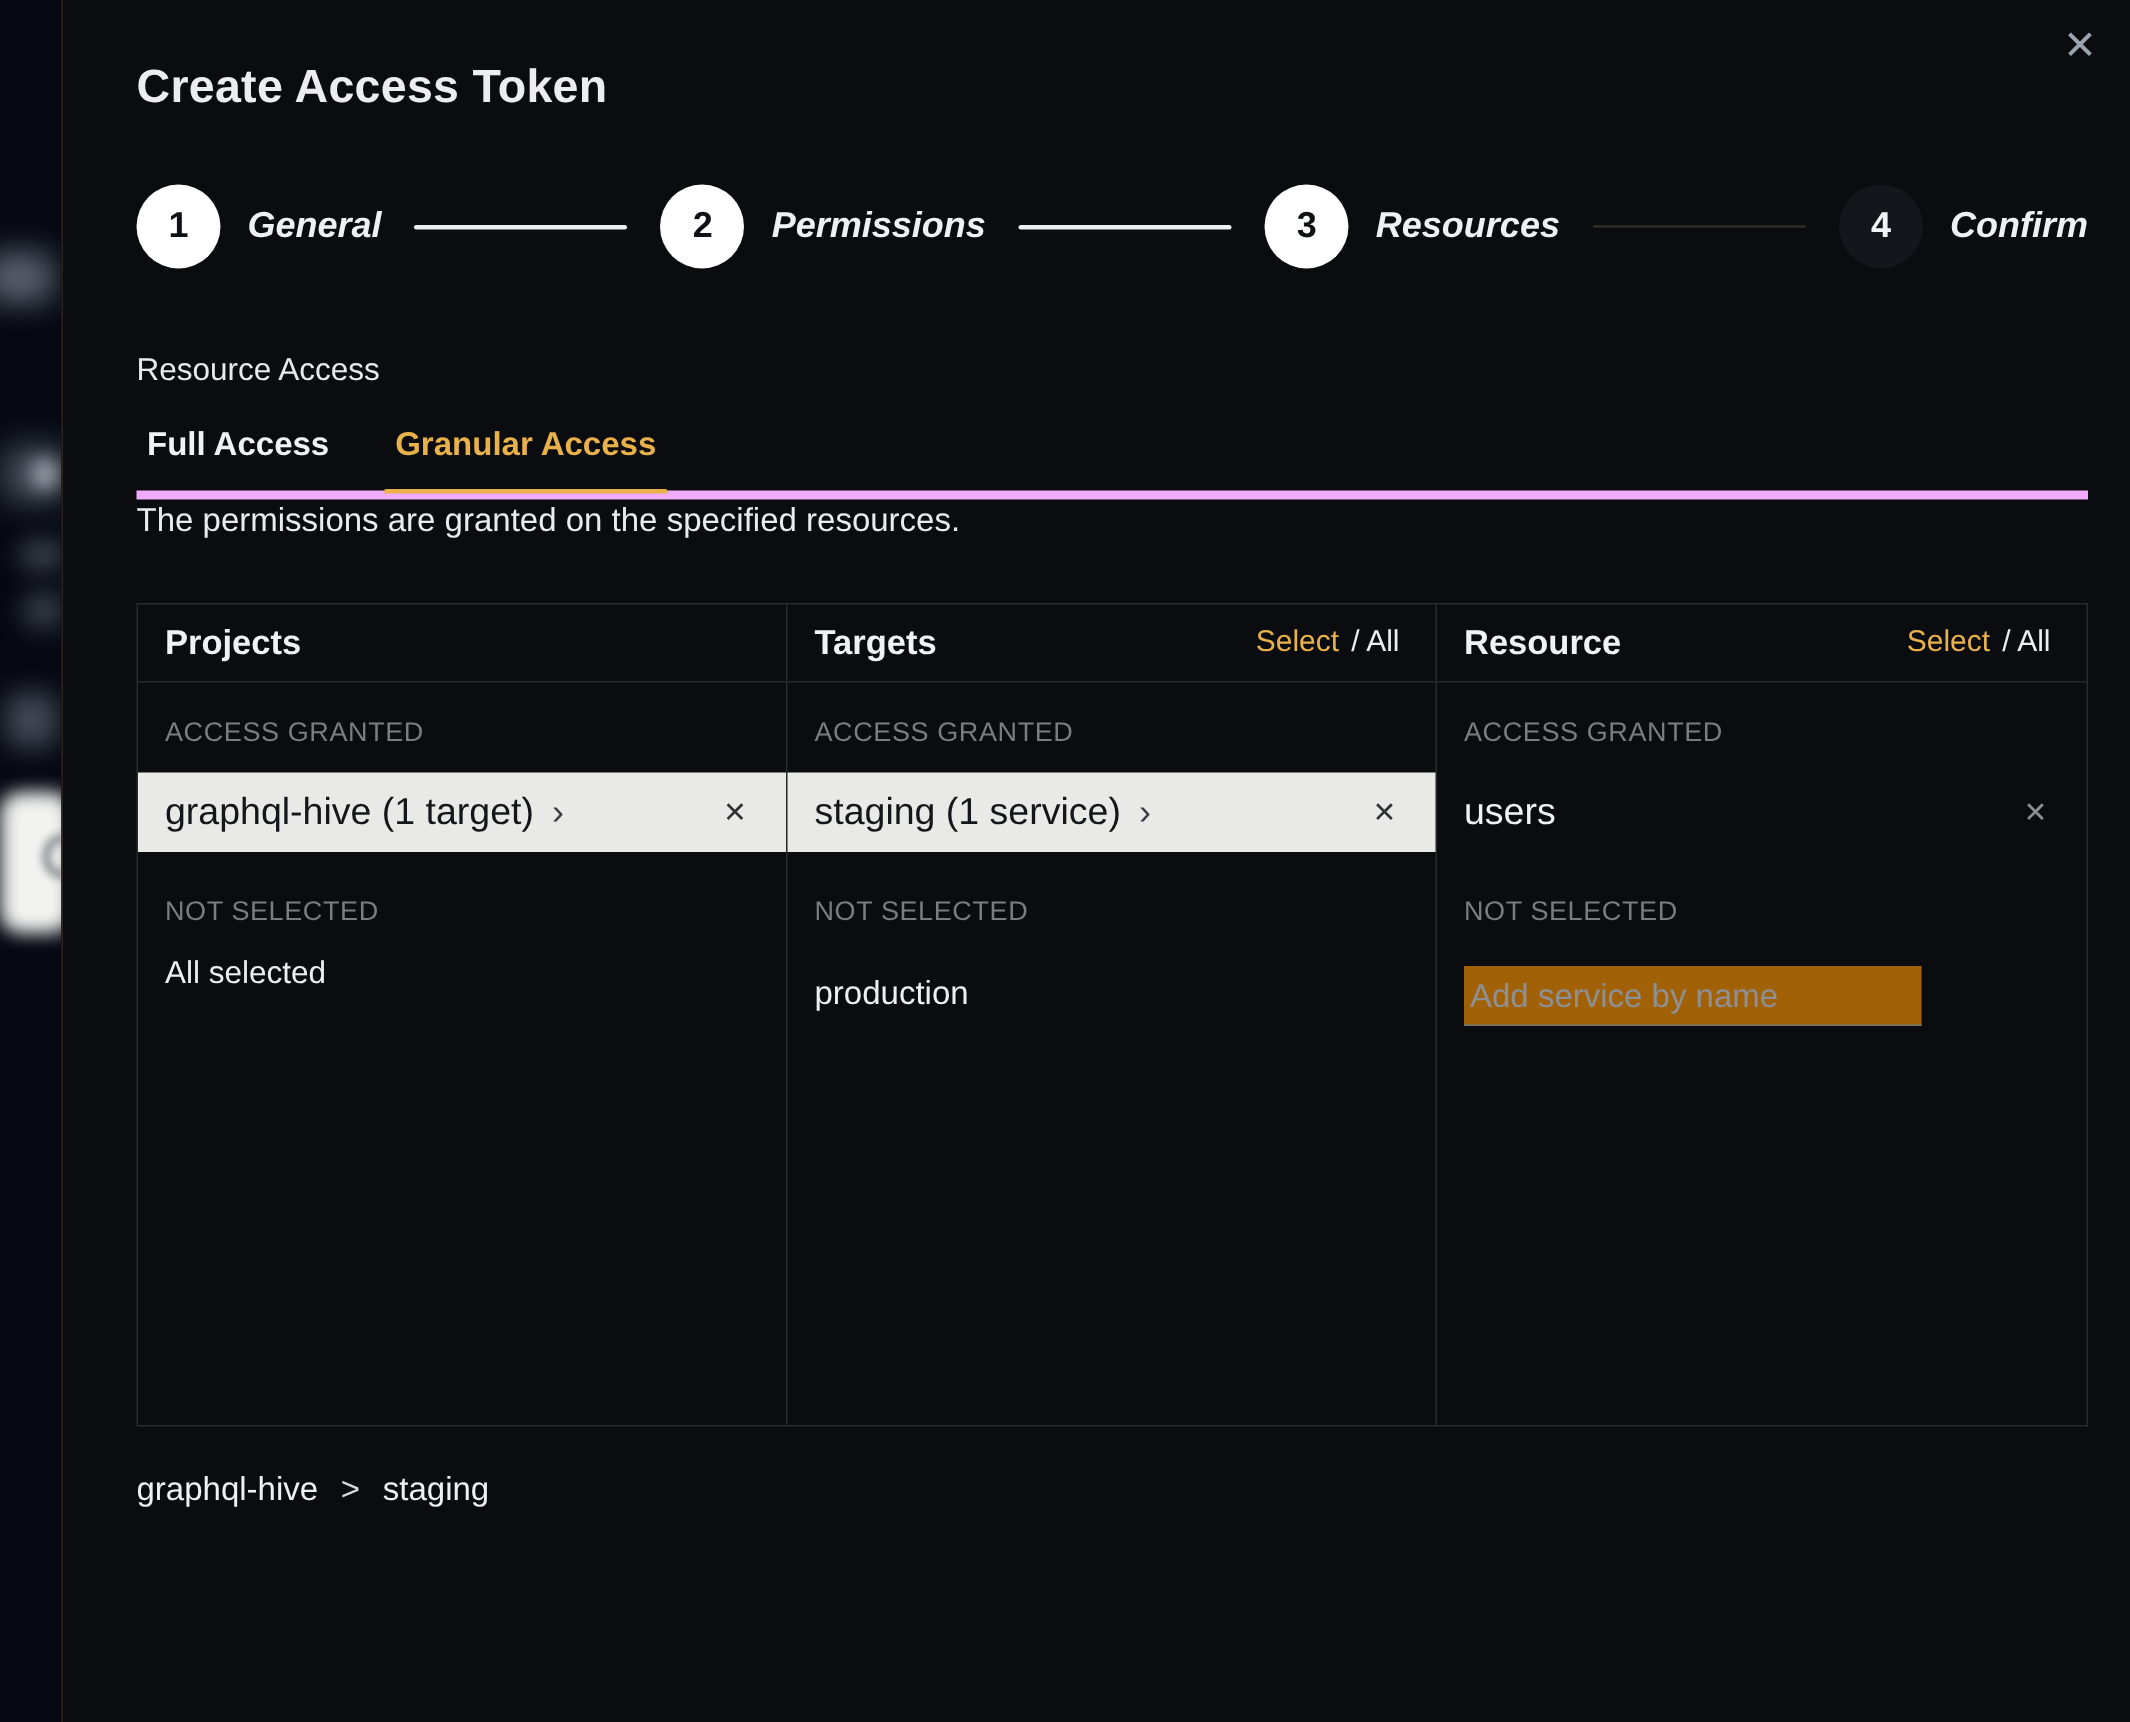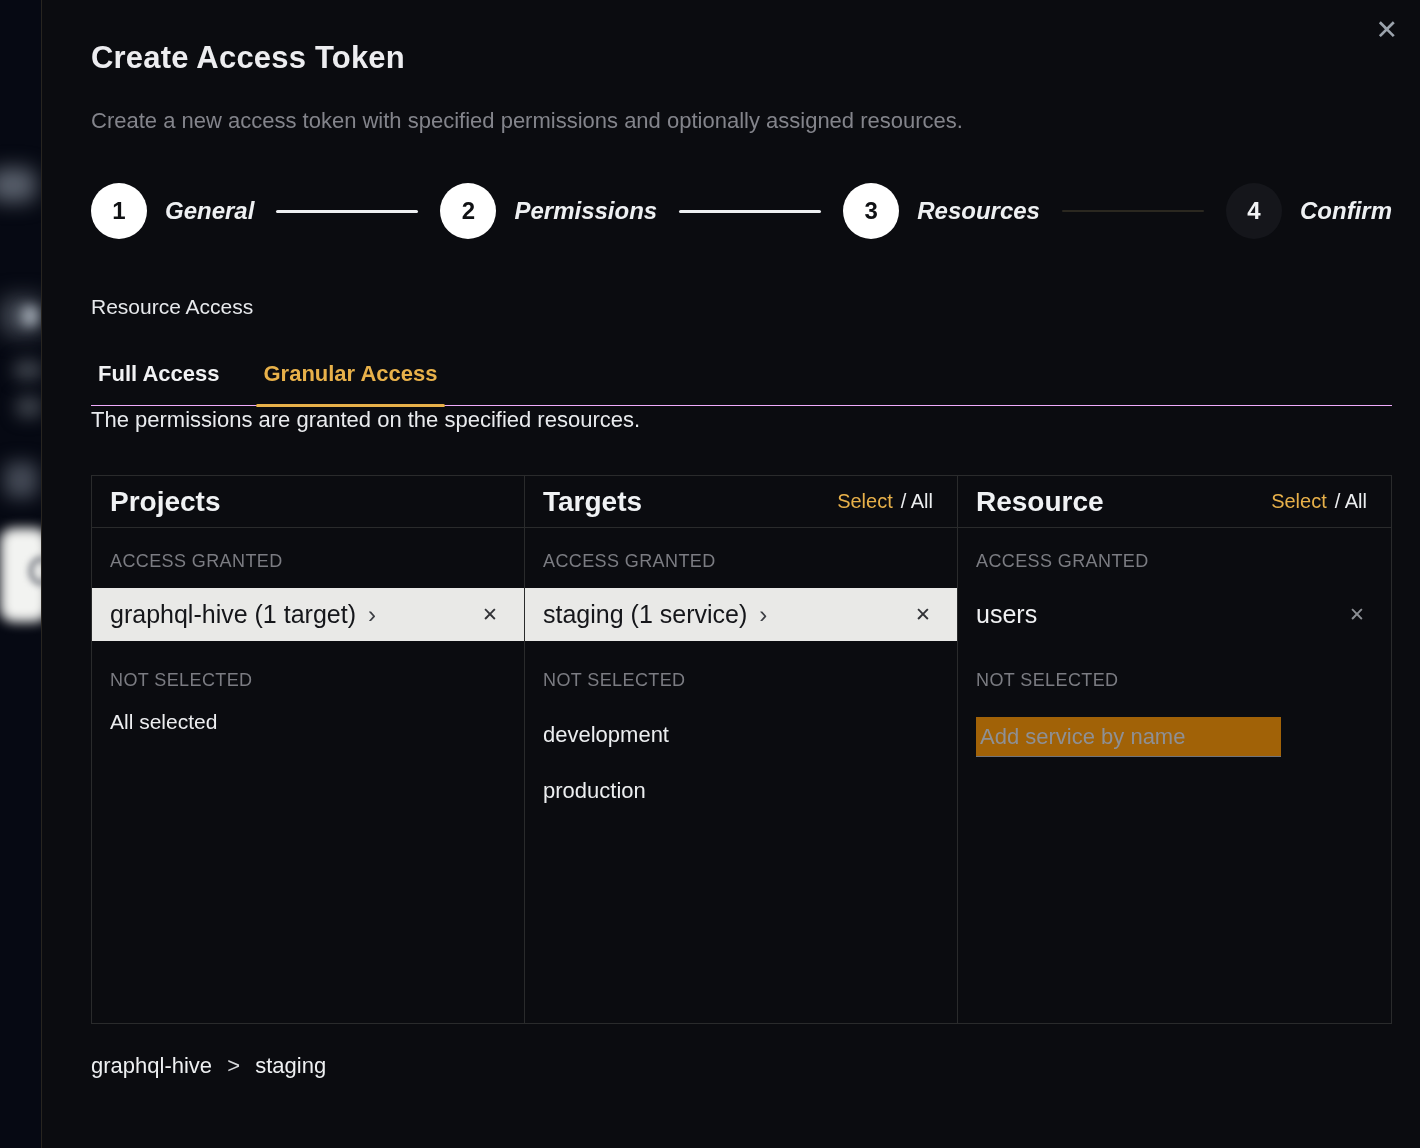--- a/index.html
+++ b/index.html
@@ -61,21 +61,21 @@
     font-size:24px; font-weight:700;
   }
   .step.upcoming .step-circle { background:#15161b; color:#f2f3f5; }
   .step-label { font-size:24px; font-weight:700; color:#eef0f2;font-style:italic; }
   .connector { flex:1 1 auto; height:3px; margin:0 22px; background:#eef0f2; border-radius:3px; }
   .connector.dim { background:#2b2820; height:2px; }
 
   
   .section-heading { margin-top:55px; font-size:21px; line-height:26px; font-weight:500; color:#e7e9ec; }
 
-  .tabs { margin-top:40px; display:flex; gap:30px; border-bottom:1px solid #f0abfc; }
+  .tabs { margin-top:22px; display:flex; gap:30px; border-bottom:6px solid #f0abfc; }
   .tab {
     position:relative; padding:0 7px 18px;
     font-size:22px; line-height:27px; font-weight:700;
     color:#f1f2f4; cursor:pointer; background:none; border:none;
     font-family:"Liberation Sans", sans-serif;
   }
   .tab.active { color:#e8b14a; }
   .tab.active::after {
     content:""; position:absolute; left:0; right:0; bottom:-2px;
     height:3px; background:#e8b14a; border-radius:2px;
@@ -90,21 +90,21 @@
     display:grid; grid-template-columns:1fr 1fr 1fr;
   }
   .col { border-right:1px solid #2a2b2c; display:flex; flex-direction:column; min-width:0; }
   .col:last-child { border-right:none; }
   .col-header {
     height:52px; flex:0 0 52px;
     border-bottom:1px solid #2a2b2c;
     display:flex; align-items:center; justify-content:space-between;
     padding:0 24px 0 18px;
   }
-  .col-title { font-size:28px; font-weight:700; color:#f0f2f4; }
+  .col-title { font-size:23px; font-weight:700; color:#f0f2f4; }
   .select-all { display:flex; align-items:baseline; gap:8px; font-size:20px; }
   .select-link { color:#e8b14a; cursor:pointer; }
   .all-link { color:#eceef0; cursor:pointer; }
 
   .section-label {
     margin:22px 18px 0; font-size:18px; line-height:22px;
     color:#7b7c82; letter-spacing:.4px;
   }
   .section-label.ns { margin-top:28px; }
 
@@ -157,21 +157,20 @@
   <div class="blob blob-6"></div>
   <div class="blob blob-7"></div>
 </div>
 
 <div class="modal">
 
   <button class="close-btn">✕</button>
 
   <h1 class="modal-title">Create Access Token</h1>
 
-  <p class="modal-subtitle">Create a new access token with specified permissions and optionally assigned resources.</p>
 
   <div class="stepper">
     <div class="step done">
       <div class="step-circle">1</div>
       <div class="step-label">General</div>
     </div>
     <div class="connector"></div>
     <div class="step done">
       <div class="step-circle">2</div>
       <div class="step-label">Permissions</div>
@@ -222,21 +221,20 @@
         </span>
       </div>
       <div class="section-label">ACCESS GRANTED</div>
       <div class="granted-row">
         <span class="row-text">staging (1 service)</span>
         <span class="chevron">›</span>
         <button class="row-close">✕</button>
       </div>
       <div class="section-label ns">NOT SELECTED</div>
       <div class="pick-list">
-        <div class="pick-item">development</div>
         <div class="pick-item">production</div>
       </div>
     </div>
 
     <div class="col">
       <div class="col-header">
         <span class="col-title">Resource</span>
         <span class="select-all">
           <span class="select-link">Select</span>
           <span class="all-link">/ All</span>

